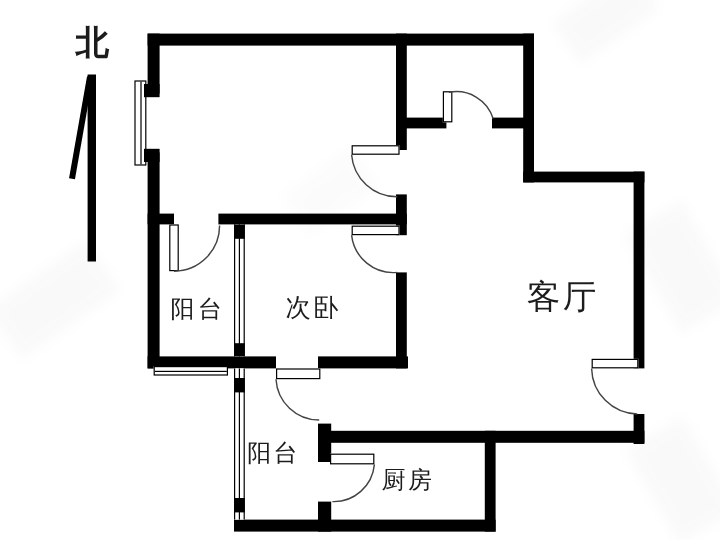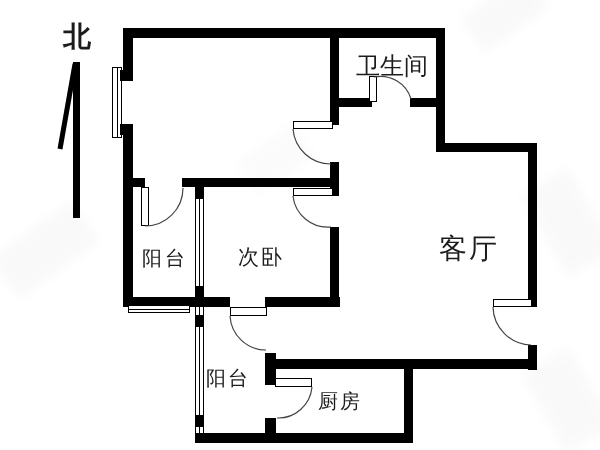--- a/index.html
+++ b/index.html
@@ -98,19 +98,18 @@
     <path d="M 493 307 A 39 39 0 0 0 531 345" fill="none" stroke="var(--arc)" stroke-width="1.2"></path>
     <path d="M 230 316 A 36 36 0 0 0 266 350" fill="none" stroke="var(--arc)" stroke-width="1.2"></path>
     <path d="M 312 387 A 34 34 0 0 1 277 418" fill="none" stroke="var(--arc)" stroke-width="1.2"></path>
     <g>
       <line x1="76.5" y1="62" x2="76.5" y2="218" stroke="#000" stroke-width="7"></line>
       <line x1="75" y1="64" x2="60" y2="149" stroke="#000" stroke-width="5"></line>
     </g>
   </svg>
 
   <span class="lbl" style="left:77px;top:37px;font-size:28px;font-weight:600;">北</span>
-  <span class="lbl" style="left:392px;top:66px;font-size:24px;">卫生间</span>
   <span class="lbl" style="left:469px;top:249px;font-size:28px;letter-spacing:2px;">客厅</span>
   <span class="lbl" style="left:165px;top:258px;font-size:20px;letter-spacing:3px;">阳台</span>
   <span class="lbl" style="left:261px;top:257px;font-size:21px;letter-spacing:2px;">次卧</span>
   <span class="lbl" style="left:228px;top:378px;font-size:20px;letter-spacing:2px;">阳台</span>
   <span class="lbl" style="left:340px;top:401px;font-size:20px;letter-spacing:2px;">厨房</span>
 </div>
 
 </body></html>

